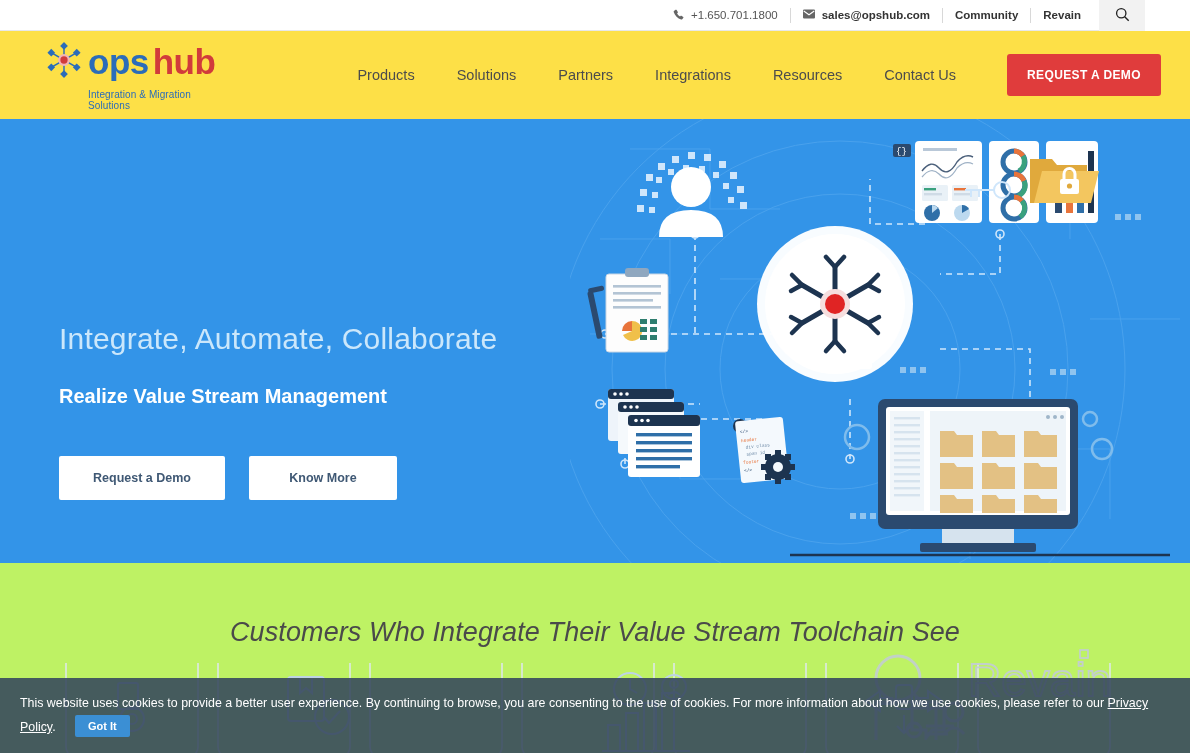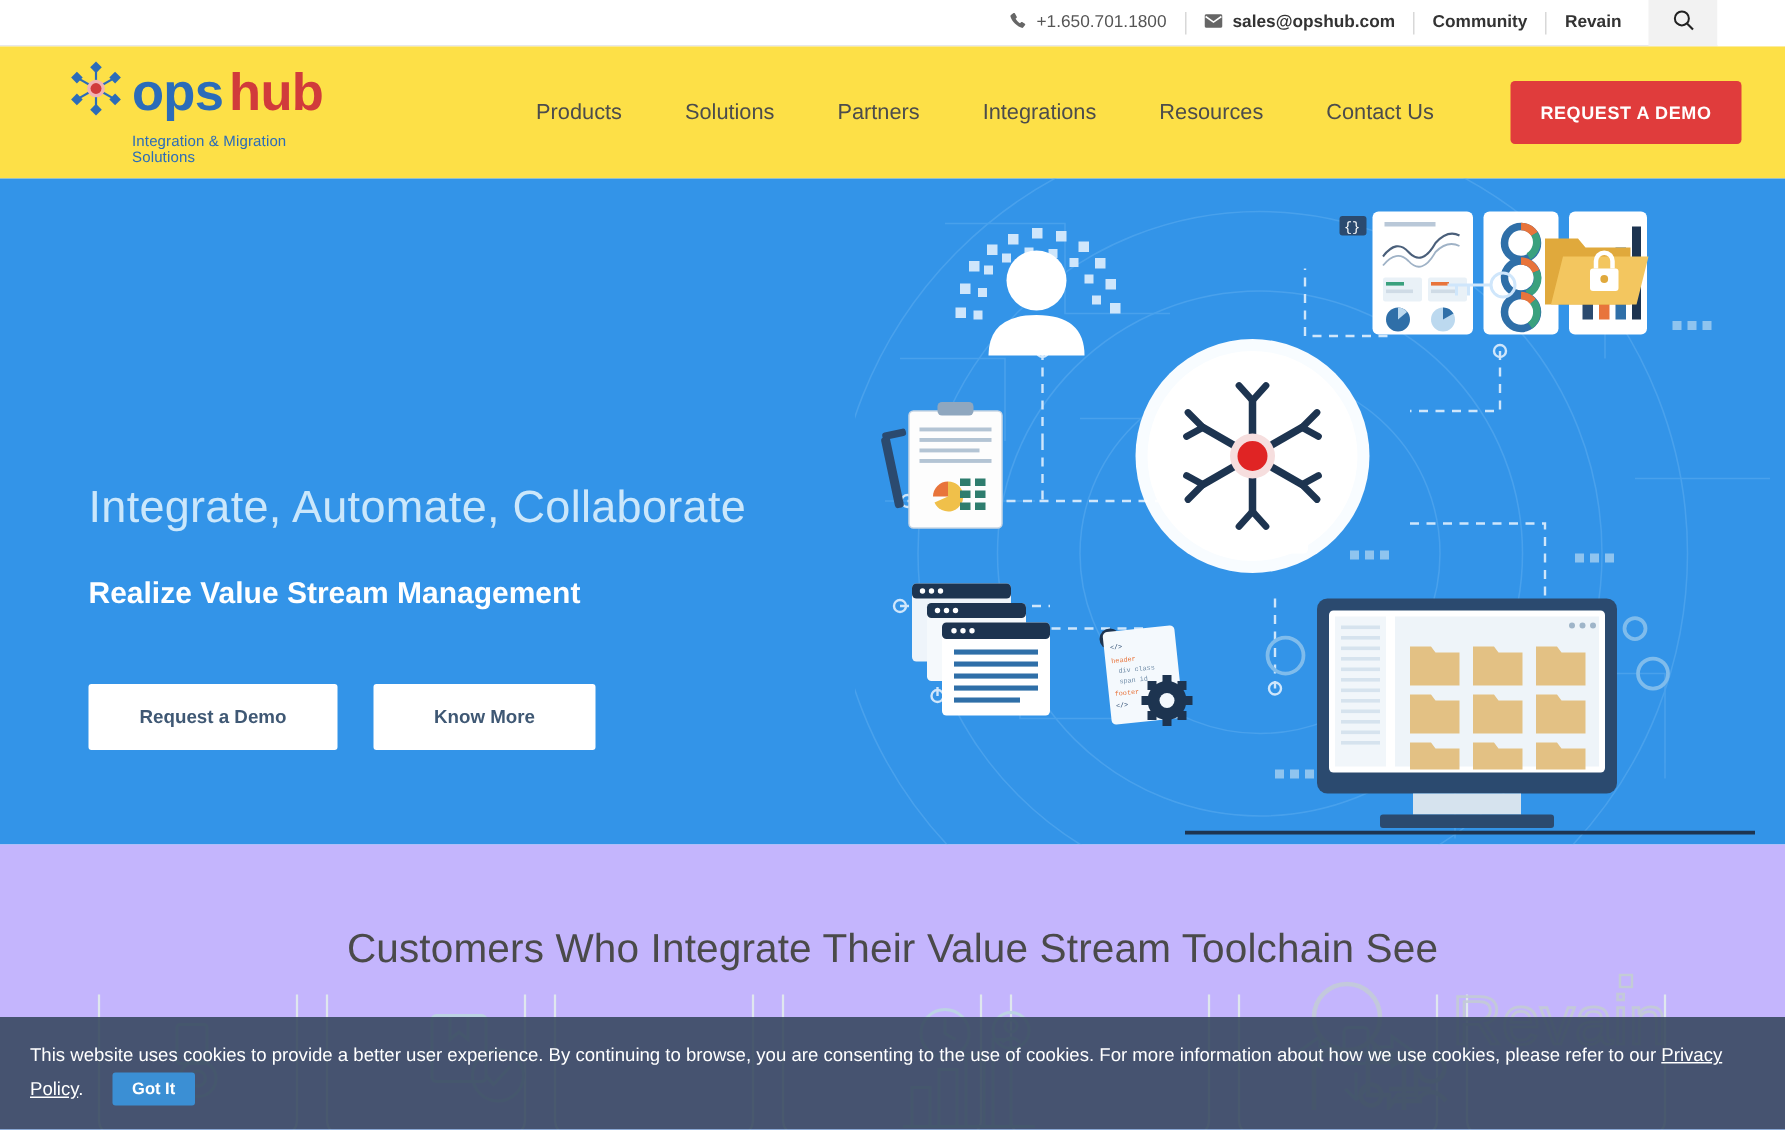--- a/index.html
+++ b/index.html
@@ -127,22 +127,23 @@
   .hero-art {
     position: absolute;
     right: 0; top: 0;
     width: 620px; height: 444px;
   }
 
   
   .customers {
     position: relative;
     height: 190px;
-    background: #c4b5fd;
+    background: #bef264;
     overflow: hidden;
+    font-style: italic;
   }
   .customers-h {
     text-align: center;
     font-size: 27px;
     font-weight: normal;
     color: #4a4a4a;
     padding-top: 54px;
     letter-spacing: 0.1px;
   }
   .cust-bg { position: absolute; left: 0; top: 100px; width: 1190px; height: 90px; }

